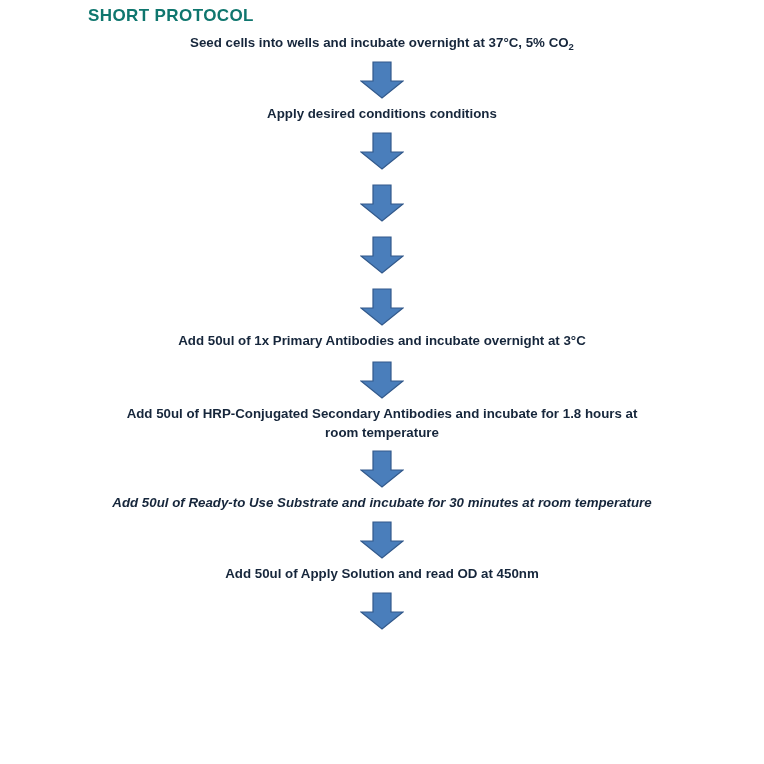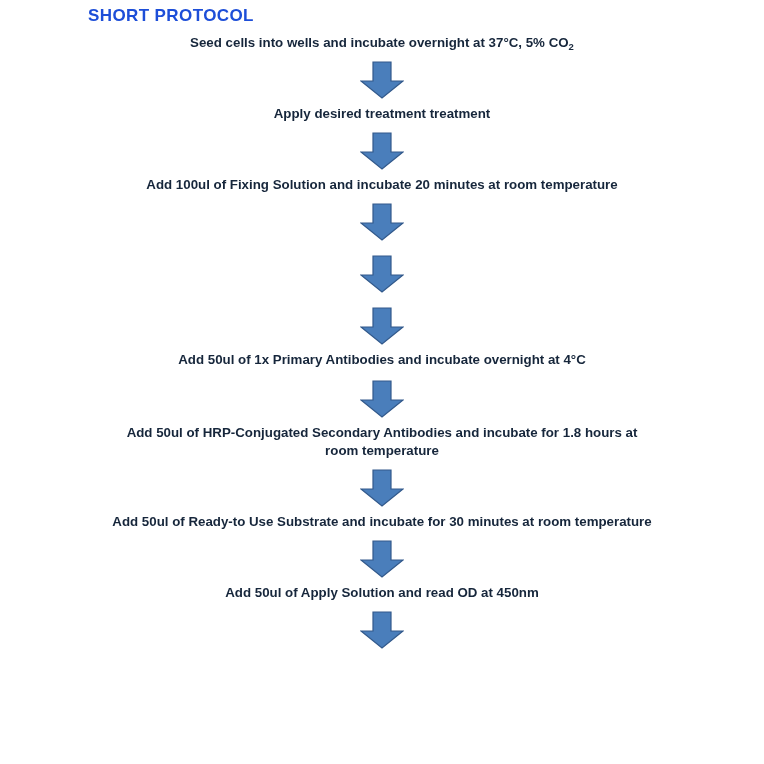--- a/index.html
+++ b/index.html
@@ -18,21 +18,21 @@
     position: relative;
     width: 764px;
     height: 764px;
     box-sizing: border-box;
     padding: 6px 40px 0 40px;
   }
   .title {
     font-size: 17px;
     font-weight: bold;
     letter-spacing: 0.4px;
-    color: #1d4ed8;
+    color: #0f766e;
     margin: 0 0 6px 48px;
   }
   .flow {
     display: flex;
     flex-direction: column;
     align-items: center;
   }
   .step {
     text-align: center;
     font-size: 13.3px;
@@ -72,29 +72,21 @@
     <div class="step" style="margin-top:2px;">
       <span>Seed cells into wells and incubate overnight at 37°C, 5% CO</span><sub>2</sub>
     </div>
 
     <div class="arrow-wrap" style="margin-top:8px;margin-bottom:6px;">
       <svg class="arrow" width="44" height="38" viewBox="0 0 44 38">
         <polygon points="13,1 31,1 31,20 43,20 22,37 1,20 13,20" fill="#4a7ebb" stroke="#32598b" stroke-width="1.2"></polygon>
       </svg>
     </div>
 
-    <div class="step">Apply desired treatment treatment</div>
-
-    <div class="arrow-wrap" style="margin-top:8px;margin-bottom:6px;">
-      <svg class="arrow" width="44" height="38" viewBox="0 0 44 38">
-        <polygon points="13,1 31,1 31,20 43,20 22,37 1,20 13,20" fill="#4a7ebb" stroke="#32598b" stroke-width="1.2"></polygon>
-      </svg>
-    </div>
-
-    <div class="step wide">Add 100ul of Fixing Solution and incubate 20 minutes at room temperature</div>
+    <div class="step">Apply desired conditions conditions</div>
 
     <div class="arrow-wrap" style="margin-top:8px;margin-bottom:6px;">
       <svg class="arrow" width="44" height="38" viewBox="0 0 44 38">
         <polygon points="13,1 31,1 31,20 43,20 22,37 1,20 13,20" fill="#4a7ebb" stroke="#32598b" stroke-width="1.2"></polygon>
       </svg>
     </div>
 
 
     <div class="arrow-wrap" style="margin-top:8px;margin-bottom:6px;">
       <svg class="arrow" width="44" height="38" viewBox="0 0 44 38">
@@ -102,37 +94,44 @@
       </svg>
     </div>
 
 
     <div class="arrow-wrap" style="margin-top:8px;margin-bottom:6px;">
       <svg class="arrow" width="44" height="38" viewBox="0 0 44 38">
         <polygon points="13,1 31,1 31,20 43,20 22,37 1,20 13,20" fill="#4a7ebb" stroke="#32598b" stroke-width="1.2"></polygon>
       </svg>
     </div>
 
-    <div class="step">Add 50ul of 1x Primary Antibodies and incubate overnight at 4°C</div>
+
+    <div class="arrow-wrap" style="margin-top:8px;margin-bottom:6px;">
+      <svg class="arrow" width="44" height="38" viewBox="0 0 44 38">
+        <polygon points="13,1 31,1 31,20 43,20 22,37 1,20 13,20" fill="#4a7ebb" stroke="#32598b" stroke-width="1.2"></polygon>
+      </svg>
+    </div>
+
+    <div class="step">Add 50ul of 1x Primary Antibodies and incubate overnight at 3°C</div>
 
     <div class="arrow-wrap" style="margin-top:10px;margin-bottom:6px;">
       <svg class="arrow" width="44" height="38" viewBox="0 0 44 38">
         <polygon points="13,1 31,1 31,20 43,20 22,37 1,20 13,20" fill="#4a7ebb" stroke="#32598b" stroke-width="1.2"></polygon>
       </svg>
     </div>
 
     <div class="step" style="max-width:540px;">Add 50ul of HRP-Conjugated Secondary Antibodies and incubate for 1.8 hours at room temperature</div>
 
     <div class="arrow-wrap" style="margin-top:8px;margin-bottom:6px;">
       <svg class="arrow" width="44" height="38" viewBox="0 0 44 38">
         <polygon points="13,1 31,1 31,20 43,20 22,37 1,20 13,20" fill="#4a7ebb" stroke="#32598b" stroke-width="1.2"></polygon>
       </svg>
     </div>
 
-    <div class="step" style="max-width:545px;">Add 50ul of Ready-to Use Substrate and incubate for 30 minutes at room temperature</div>
+    <div class="step" style="max-width:545px;font-style:italic;">Add 50ul of Ready-to Use Substrate and incubate for 30 minutes at room temperature</div>
 
     <div class="arrow-wrap" style="margin-top:8px;margin-bottom:6px;">
       <svg class="arrow" width="44" height="38" viewBox="0 0 44 38">
         <polygon points="13,1 31,1 31,20 43,20 22,37 1,20 13,20" fill="#4a7ebb" stroke="#32598b" stroke-width="1.2"></polygon>
       </svg>
     </div>
 
     <div class="step">Add 50ul of Apply Solution and read OD at 450nm</div>
 
     <div class="arrow-wrap" style="margin-top:8px;margin-bottom:6px;">

